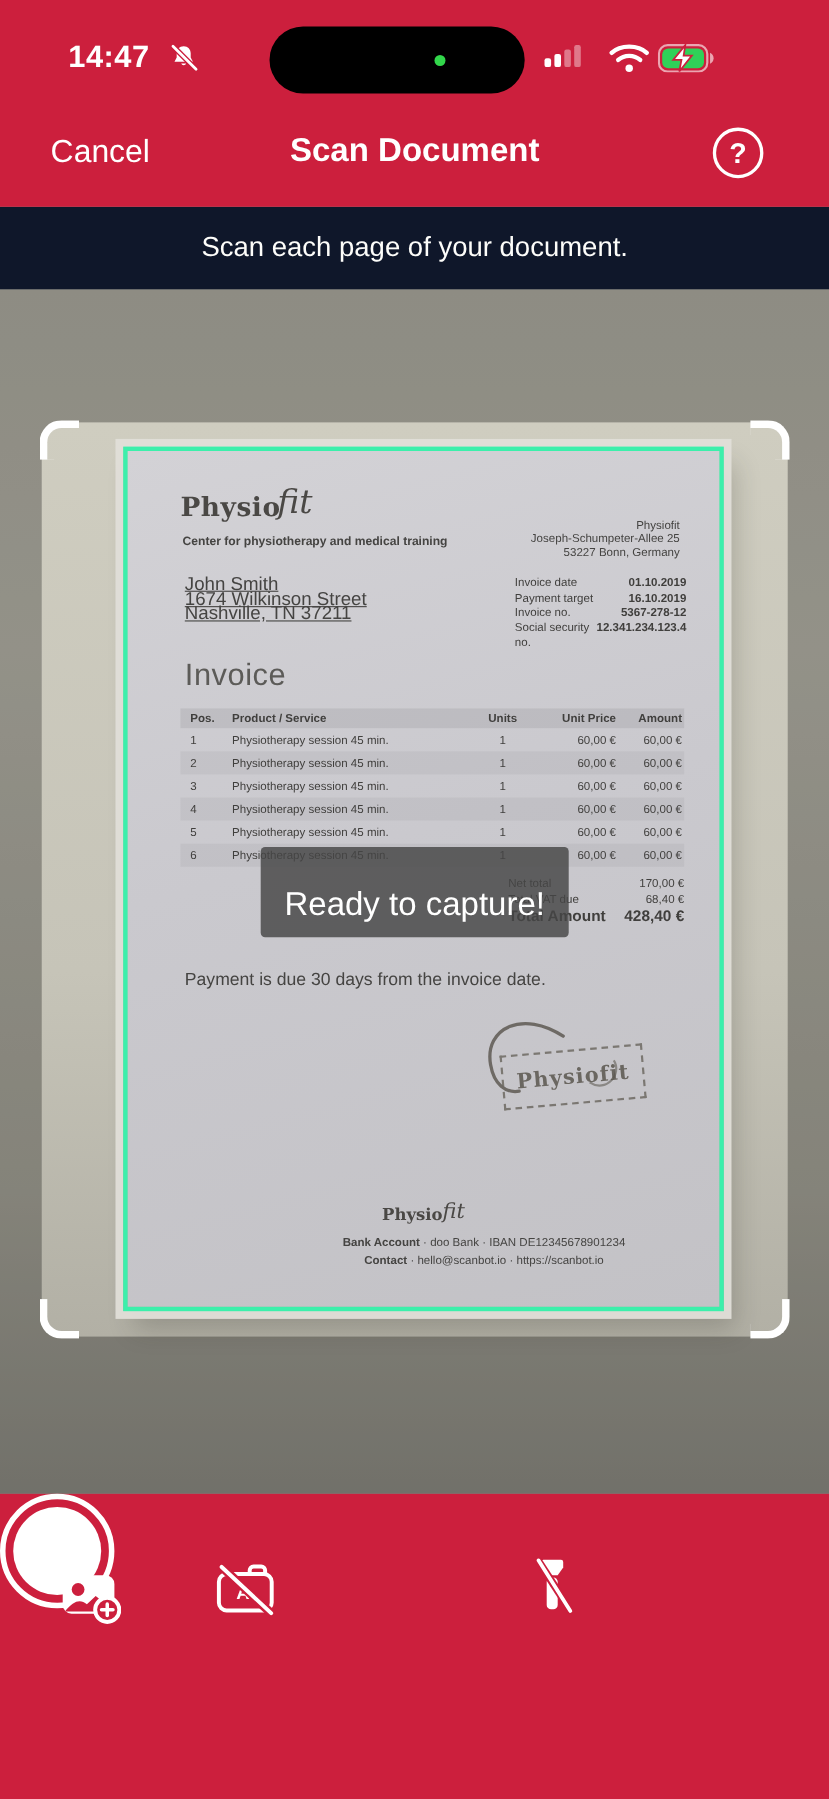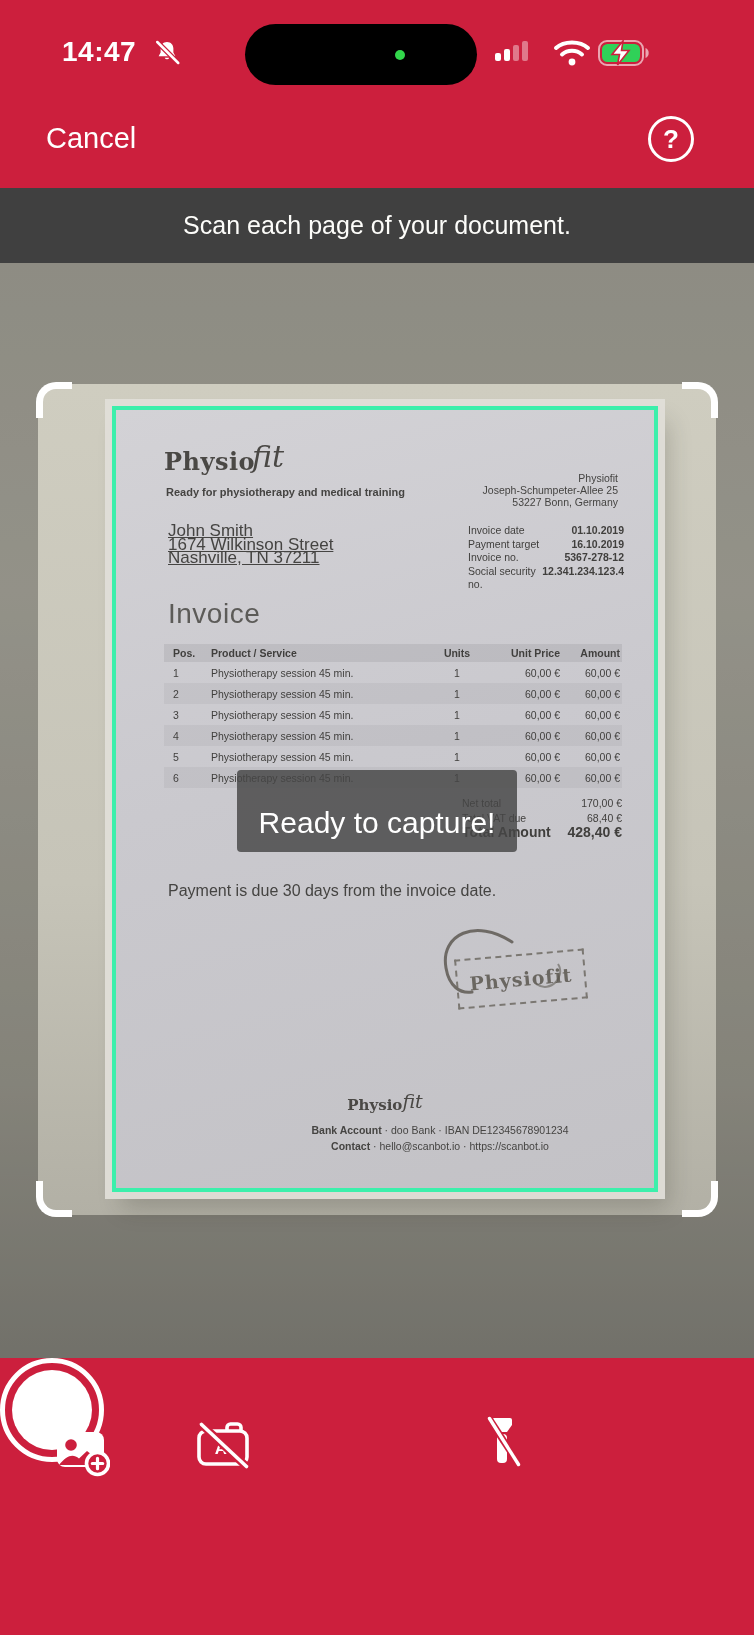--- a/index.html
+++ b/index.html
@@ -23,21 +23,21 @@
   .island-dot{position:absolute;left:150px;top:26px;width:10px;height:10px;border-radius:50%;background:var(--island-dot-green);}
   .signal{position:absolute;left:494px;top:40px;}
   .wifi{position:absolute;left:552px;top:38px;}
   .battery{position:absolute;left:598px;top:40px;}
   .cancel-btn{position:absolute;left:46px;top:122px;color:#fff;font-size:29px;background:none;border:none;font-family:inherit;}
   .nav-title{position:absolute;left:0;top:120px;width:754px;text-align:center;color:#fff;font-size:30px;font-weight:bold;}
   .help-btn{position:absolute;left:648px;top:116px;width:46px;height:46px;border:3px solid #fff;border-radius:50%;color:#fff;
             font-size:26px;font-weight:bold;display:flex;align-items:center;justify-content:center;background:none;font-family:inherit;}
 
   
-  .banner{position:absolute;left:0;top:188px;width:754px;height:75px;background:#404040;z-index:25;
+  .banner{position:absolute;left:0;top:188px;width:754px;height:75px;background:#0f172a;z-index:25;
           display:flex;align-items:center;justify-content:center;}
   .banner span{color:#fdfdfa;font-size:25px;}
 
   
   .camera{position:absolute;left:0;top:263px;width:754px;height:1095px;overflow:hidden;
           background:linear-gradient(180deg,#a9a79d 0%,#b0aea4 30%,#9c9a90 75%,#82817a 100%);}
   .finder{position:absolute;left:38px;top:121px;width:678px;height:831px;border-radius:26px;
           background:linear-gradient(180deg,#cfcdc0 0%,#c6c4b8 60%,#b2b0a5 100%);
           box-shadow:0 0 0 2000px rgba(73,72,66,0.28);}
   .bracket{position:absolute;width:36px;height:36px;border:0 solid #fff;z-index:6;}
@@ -134,20 +134,21 @@
       <path d="M10 16.5 C15.5 11.5, 24.5 11.5, 30 16.5" stroke="#fff" stroke-width="4" fill="none" stroke-linecap="round"></path>
       <circle cx="20" cy="24" r="3.4" fill="#fff"></circle>
     </svg>
     <svg class="battery" width="56" height="26" viewBox="0 0 56 26">
       <rect x="1" y="1" width="44" height="24" rx="8" stroke="rgba(255,255,255,0.6)" stroke-width="2" fill="none"></rect>
       <rect x="4" y="4" width="38" height="18" rx="5.5" fill="#30D158"></rect>
       <path d="M47.5 8 a5.5 5.5 0 0 1 0 10 z" fill="rgba(255,255,255,0.6)"></path>
       <polygon points="25,1 14,14.5 21.5,14.5 19.5,25 31,10.5 23.5,10.5" fill="#fff" stroke="#CC1F3D" stroke-width="1.6"></polygon>
     </svg>
     <button class="cancel-btn">Cancel</button>
+    <div class="nav-title">Scan Document</div>
     <button class="help-btn">
         <span style="position:static">?</span>
       </button>
   </div>
 
   <div class="banner">
     <span>Scan each page of your document.</span>
   </div>
 
   <div class="camera">
@@ -156,21 +157,21 @@
       <div class="bracket bk-tl"></div>
       <div class="bracket bk-tr"></div>
       <div class="bracket bk-bl"></div>
       <div class="bracket bk-br"></div>
     </div>
 
     <div class="paper">
       <div class="logo">
         <span class="p1">Physio</span><span class="p2">fit</span>
       </div>
-      <div class="tagline">Ready for physiotherapy and medical training</div>
+      <div class="tagline">Center for physiotherapy and medical training</div>
       <div class="company">
         <div style="position:static">Physiofit</div>
         <div style="position:static">Joseph-Schumpeter-Allee 25</div>
         <div style="position:static">53227 Bonn, Germany</div>
       </div>
       <div class="customer">
         <div style="position:static">John Smith</div>
         <div style="position:static">1674 Wilkinson Street</div>
         <div style="position:static">Nashville, TN 37211</div>
       </div>

